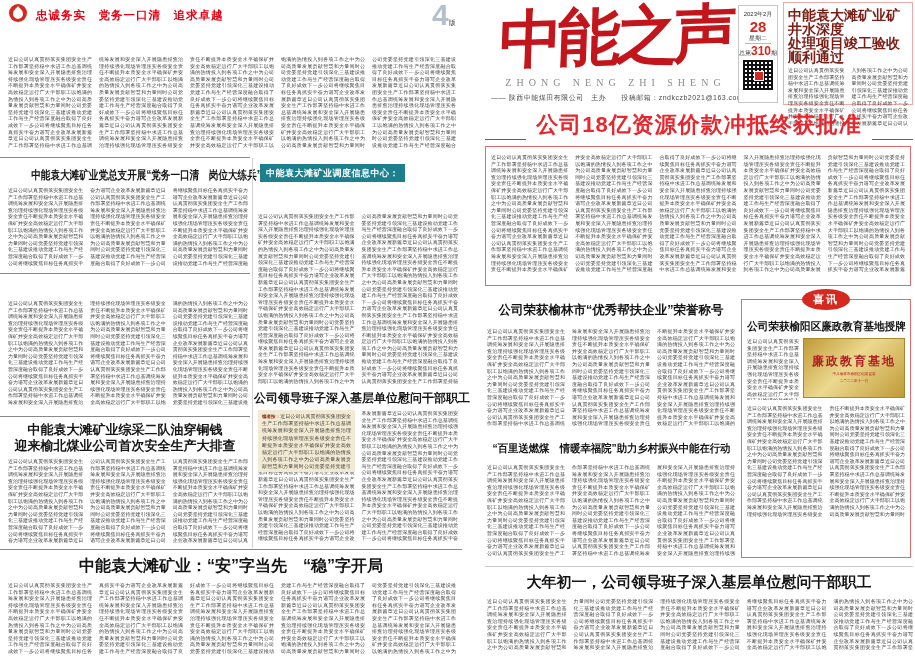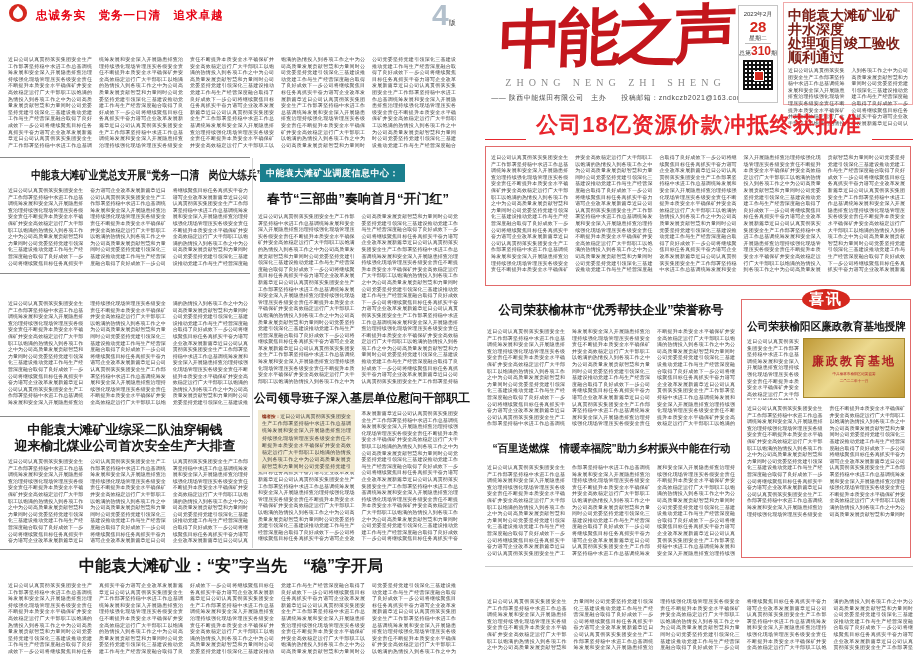--- a/index.html
+++ b/index.html
@@ -63,21 +63,21 @@
 
   .banner { display:flex; align-items:flex-end; }
   .banner .bline { flex:1; border-top:1.5px solid #e8262d; }
   .banner .btxt { font-size:22px; font-weight:900; color:#e8262d; padding:0 10px; letter-spacing:1px; white-space:nowrap; }
 
   .redbox { border:1px solid #e26a6a; padding:7px 5px; }
 
   .gnbox { border:1px solid #e26a6a; background:#fff; }
   .badge { position:absolute; left:50%; top:-11px; transform:translateX(-50%);
            width:48px; height:21px; border-radius:50%; background:#d5281e; color:#fff;
-           font-size:15px; font-weight:900; letter-spacing:2px;
+           font-size:11px; font-weight:900; letter-spacing:2px;
            display:flex; align-items:center; justify-content:center; }
   .plaque { background:linear-gradient(135deg,#c09a37,#ecd98f 45%,#c09a37);
             border:1px solid #a8882c; display:flex; flex-direction:column;
             align-items:center; justify-content:center; gap:2px; }
   .plaque .pt { font-size:12px; font-weight:900; color:#b01f24; letter-spacing:2px; }
   .plaque .ps { font-size:3.6px; color:#b01f24; line-height:4.6px; }
 </style>
 </head>
 <body>
 
@@ -113,21 +113,20 @@
       <div class="hd" style="font-size:13px;line-height:16px">迎来榆北煤业公司首次安全生产大排查</div>
     </div>
     <div class="abs greek cols3" style="left:8px;top:458px;width:240px;height:86px">近日公司认真贯彻落实集团安全生产工作部署坚持稳中求进工作总基调统筹发展和安全深入开展隐患排查治理持续强化现场管理压实各级安全责任不断提升本质安全水平确保矿井安全高效稳定运行广大干部职工以饱满的热情投入到各项工作之中为公司高质量发展贡献智慧和力量同时公司党委坚持党建引领深化三基建设推动党建工作与生产经营深度融合取得了良好成效下一步公司将继续聚焦目标任务真抓实干奋力谱写企业改革发展新篇章近日公司认真贯彻落实集团安全生产工作部署坚持稳中求进工作总基调统筹发展和安全深入开展隐患排查治理持续强化现场管理压实各级安全责任不断提升本质安全水平确保矿井安全高效稳定运行广大干部职工以饱满的热情投入到各项工作之中为公司高质量发展贡献智慧和力量同时公司党委坚持党建引领深化三基建设推动党建工作与生产经营深度融合取得了良好成效下一步公司将继续聚焦目标任务真抓实干奋力谱写企业改革发展新篇章近日公司认真贯彻落实集团安全生产工作部署坚持稳中求进工作总基调统筹发展和安全深入开展隐患排查治理持续强化现场管理压实各级安全责任不断提升本质安全水平确保矿井安全高效稳定运行广大干部职工以饱满的热情投入到各项工作之中为公司高质量发展贡献智慧和力量同时公司党委坚持党建引领深化三基建设推动党建工作与生产经营深度融合取得了良好成效下一步公司将继续聚焦目标任务真抓实干奋力谱写企业改革发展新篇章近日公司认真贯彻落实集团安全生产工作部署坚持稳中求进工作总基调统筹发展和安全深入开展隐患排查治理持续强化现场管理压实各级安全责任不断提升本质安全水平确保矿井安全高效稳定运行广大干部职工以饱满的热情投入到各项工作之中为公司高质量发展贡献智慧和力量同时公司党委坚持党建引领深化三基建设推动党建工作与生产经营深度融合取得了良好成效下一步公司将继续聚焦目标任务真抓实干奋力谱写企业改革发展新篇章近日公司认真贯彻落实集团安全生产工作部署坚持稳中求进工作总基调统筹发展和安全深入开展隐患排查治理持续强化现场管理压实各级安全责任不断提升本质安全水平确保矿井安全高效稳定运行广大干部职工以饱满的热情投入到各项工作之中为公司高质量发展贡献智慧和力量同时公司党委坚持党建引领深化三基建设推动党建工作与生产经营深度融合取得了良好成效下一步公司将继续聚焦目标任务真抓实干奋力谱写企业改革发展新篇章近日公司认真贯彻落实集团安全生产工作部署坚持稳中求进工作总基调统筹发展和安全深入开展隐患排查治理持续强化现场管理压实各级安全责任不断提升本质安全水平确保矿井安全高效稳定运行广大干部职工以饱满的热情投入到各项工作之中为公司高质量发展贡献智慧和力量同时公司党委坚持党建引领深化三基建设推动党建工作与生产经营深度融合取得了良好成效下一步公司将继续聚焦目标任务真抓实干奋力谱写企业改革发展新篇章近日公司认真贯彻落实集团安全生产工作部署坚持稳中求进工作总基调统筹发展和安全深入开展隐患排查治理持续强化现场管理压实各级安全责任不断提升本质安全水平确保矿井安全高效稳定运行广大干部职工以饱满的热情投入到各项工作之中为公司高质量发展贡献智慧和力量同时公司党委坚持党建引领深化三基建设推动党建工作与生产经营深度融合取得了良好成效下一步公司将继续聚焦目标任务真抓实干奋力谱写企业改革发展新篇章近日公司认真贯彻落实集团安全生产工作部署坚持稳中求进工作总基调统筹发展和安全深入开展隐患排查治理持续强化现场管理压实各级安全责任不断提升本质安全水平确保矿井安全高效稳定运行广大干部职工以饱满的热情投入到各项工作之中为公司高质量发展贡献智慧和力量同时公司党委坚持党建引领深化三基建设推动党建工作与生产经营深度融合取得了良好成效下一步公司将继续聚焦目标任务真抓实干奋力谱写企业改革发展新篇章近日公司认真贯彻落实集团安全生产工作部署坚持稳中求进工作总基调统筹发展和安全深入开展隐患排查治理持续强化现场管理压实各级安全责任不断提升本质安全水平确保矿井安全高效稳定运行广大干部职工以饱满的热情投入到各项工作之中为公司高质量发展贡献智慧和力量同时公司党委坚持党建引领深化三基建设推动党建工作与生产经营深度融合取得了良好成效下一步公司将继续聚焦目标任务真抓实干奋力谱写企业改革发展新篇章近日公司认真贯彻落实集团安全生产工作部署坚持稳中求进工作总基调统筹发展和安全深入开展隐患排查治理持续强化现场管理压实各级安全责任不断提升本质安全水平确保矿井安全高效稳定运行广大干部职工以饱满的热情投入到各项工作之中为公司高质量发展贡献智慧和力量同时公司党委坚持党建引领深化三基建设推动党建工作与生产经营深度融合取得了良好成效下一步公司将继续聚焦目标任务真抓实干奋力谱写企业改革发展新篇章</div>
 
     <div class="abs rule-h" style="left:0;top:549px;width:462px"></div>
     <div class="abs hd center" style="left:0;top:556px;width:462px;font-size:16px">中能袁大滩矿业：“安”字当先　“稳”字开局</div>
     <div class="abs greek cols5" style="left:8px;top:582px;width:448px;height:75px">近日公司认真贯彻落实集团安全生产工作部署坚持稳中求进工作总基调统筹发展和安全深入开展隐患排查治理持续强化现场管理压实各级安全责任不断提升本质安全水平确保矿井安全高效稳定运行广大干部职工以饱满的热情投入到各项工作之中为公司高质量发展贡献智慧和力量同时公司党委坚持党建引领深化三基建设推动党建工作与生产经营深度融合取得了良好成效下一步公司将继续聚焦目标任务真抓实干奋力谱写企业改革发展新篇章近日公司认真贯彻落实集团安全生产工作部署坚持稳中求进工作总基调统筹发展和安全深入开展隐患排查治理持续强化现场管理压实各级安全责任不断提升本质安全水平确保矿井安全高效稳定运行广大干部职工以饱满的热情投入到各项工作之中为公司高质量发展贡献智慧和力量同时公司党委坚持党建引领深化三基建设推动党建工作与生产经营深度融合取得了良好成效下一步公司将继续聚焦目标任务真抓实干奋力谱写企业改革发展新篇章近日公司认真贯彻落实集团安全生产工作部署坚持稳中求进工作总基调统筹发展和安全深入开展隐患排查治理持续强化现场管理压实各级安全责任不断提升本质安全水平确保矿井安全高效稳定运行广大干部职工以饱满的热情投入到各项工作之中为公司高质量发展贡献智慧和力量同时公司党委坚持党建引领深化三基建设推动党建工作与生产经营深度融合取得了良好成效下一步公司将继续聚焦目标任务真抓实干奋力谱写企业改革发展新篇章近日公司认真贯彻落实集团安全生产工作部署坚持稳中求进工作总基调统筹发展和安全深入开展隐患排查治理持续强化现场管理压实各级安全责任不断提升本质安全水平确保矿井安全高效稳定运行广大干部职工以饱满的热情投入到各项工作之中为公司高质量发展贡献智慧和力量同时公司党委坚持党建引领深化三基建设推动党建工作与生产经营深度融合取得了良好成效下一步公司将继续聚焦目标任务真抓实干奋力谱写企业改革发展新篇章近日公司认真贯彻落实集团安全生产工作部署坚持稳中求进工作总基调统筹发展和安全深入开展隐患排查治理持续强化现场管理压实各级安全责任不断提升本质安全水平确保矿井安全高效稳定运行广大干部职工以饱满的热情投入到各项工作之中为公司高质量发展贡献智慧和力量同时公司党委坚持党建引领深化三基建设推动党建工作与生产经营深度融合取得了良好成效下一步公司将继续聚焦目标任务真抓实干奋力谱写企业改革发展新篇章近日公司认真贯彻落实集团安全生产工作部署坚持稳中求进工作总基调统筹发展和安全深入开展隐患排查治理持续强化现场管理压实各级安全责任不断提升本质安全水平确保矿井安全高效稳定运行广大干部职工以饱满的热情投入到各项工作之中为公司高质量发展贡献智慧和力量同时公司党委坚持党建引领深化三基建设推动党建工作与生产经营深度融合取得了良好成效下一步公司将继续聚焦目标任务真抓实干奋力谱写企业改革发展新篇章近日公司认真贯彻落实集团安全生产工作部署坚持稳中求进工作总基调统筹发展和安全深入开展隐患排查治理持续强化现场管理压实各级安全责任不断提升本质安全水平确保矿井安全高效稳定运行广大干部职工以饱满的热情投入到各项工作之中为公司高质量发展贡献智慧和力量同时公司党委坚持党建引领深化三基建设推动党建工作与生产经营深度融合取得了良好成效下一步公司将继续聚焦目标任务真抓实干奋力谱写企业改革发展新篇章近日公司认真贯彻落实集团安全生产工作部署坚持稳中求进工作总基调统筹发展和安全深入开展隐患排查治理持续强化现场管理压实各级安全责任不断提升本质安全水平确保矿井安全高效稳定运行广大干部职工以饱满的热情投入到各项工作之中为公司高质量发展贡献智慧和力量同时公司党委坚持党建引领深化三基建设推动党建工作与生产经营深度融合取得了良好成效下一步公司将继续聚焦目标任务真抓实干奋力谱写企业改革发展新篇章近日公司认真贯彻落实集团安全生产工作部署坚持稳中求进工作总基调统筹发展和安全深入开展隐患排查治理持续强化现场管理压实各级安全责任不断提升本质安全水平确保矿井安全高效稳定运行广大干部职工以饱满的热情投入到各项工作之中为公司高质量发展贡献智慧和力量同时公司党委坚持党建引领深化三基建设推动党建工作与生产经营深度融合取得了良好成效下一步公司将继续聚焦目标任务真抓实干奋力谱写企业改革发展新篇章近日公司认真贯彻落实集团安全生产工作部署坚持稳中求进工作总基调统筹发展和安全深入开展隐患排查治理持续强化现场管理压实各级安全责任不断提升本质安全水平确保矿井安全高效稳定运行广大干部职工以饱满的热情投入到各项工作之中为公司高质量发展贡献智慧和力量同时公司党委坚持党建引领深化三基建设推动党建工作与生产经营深度融合取得了良好成效下一步公司将继续聚焦目标任务真抓实干奋力谱写企业改革发展新篇章</div>
 
     <div class="abs rule-v" style="left:252px;top:158px;height:390px"></div>
     <div class="abs tag" style="left:260px;top:164px">中能袁大滩矿业调度信息中心：</div>
-    <div class="abs hd center nowrap" style="left:254px;top:190px;width:208px;font-size:13px">春节“三部曲”奏响首月“开门红”</div>
     <div class="abs greek cols2" style="left:258px;top:213px;width:200px;height:172px">近日公司认真贯彻落实集团安全生产工作部署坚持稳中求进工作总基调统筹发展和安全深入开展隐患排查治理持续强化现场管理压实各级安全责任不断提升本质安全水平确保矿井安全高效稳定运行广大干部职工以饱满的热情投入到各项工作之中为公司高质量发展贡献智慧和力量同时公司党委坚持党建引领深化三基建设推动党建工作与生产经营深度融合取得了良好成效下一步公司将继续聚焦目标任务真抓实干奋力谱写企业改革发展新篇章近日公司认真贯彻落实集团安全生产工作部署坚持稳中求进工作总基调统筹发展和安全深入开展隐患排查治理持续强化现场管理压实各级安全责任不断提升本质安全水平确保矿井安全高效稳定运行广大干部职工以饱满的热情投入到各项工作之中为公司高质量发展贡献智慧和力量同时公司党委坚持党建引领深化三基建设推动党建工作与生产经营深度融合取得了良好成效下一步公司将继续聚焦目标任务真抓实干奋力谱写企业改革发展新篇章近日公司认真贯彻落实集团安全生产工作部署坚持稳中求进工作总基调统筹发展和安全深入开展隐患排查治理持续强化现场管理压实各级安全责任不断提升本质安全水平确保矿井安全高效稳定运行广大干部职工以饱满的热情投入到各项工作之中为公司高质量发展贡献智慧和力量同时公司党委坚持党建引领深化三基建设推动党建工作与生产经营深度融合取得了良好成效下一步公司将继续聚焦目标任务真抓实干奋力谱写企业改革发展新篇章近日公司认真贯彻落实集团安全生产工作部署坚持稳中求进工作总基调统筹发展和安全深入开展隐患排查治理持续强化现场管理压实各级安全责任不断提升本质安全水平确保矿井安全高效稳定运行广大干部职工以饱满的热情投入到各项工作之中为公司高质量发展贡献智慧和力量同时公司党委坚持党建引领深化三基建设推动党建工作与生产经营深度融合取得了良好成效下一步公司将继续聚焦目标任务真抓实干奋力谱写企业改革发展新篇章近日公司认真贯彻落实集团安全生产工作部署坚持稳中求进工作总基调统筹发展和安全深入开展隐患排查治理持续强化现场管理压实各级安全责任不断提升本质安全水平确保矿井安全高效稳定运行广大干部职工以饱满的热情投入到各项工作之中为公司高质量发展贡献智慧和力量同时公司党委坚持党建引领深化三基建设推动党建工作与生产经营深度融合取得了良好成效下一步公司将继续聚焦目标任务真抓实干奋力谱写企业改革发展新篇章近日公司认真贯彻落实集团安全生产工作部署坚持稳中求进工作总基调统筹发展和安全深入开展隐患排查治理持续强化现场管理压实各级安全责任不断提升本质安全水平确保矿井安全高效稳定运行广大干部职工以饱满的热情投入到各项工作之中为公司高质量发展贡献智慧和力量同时公司党委坚持党建引领深化三基建设推动党建工作与生产经营深度融合取得了良好成效下一步公司将继续聚焦目标任务真抓实干奋力谱写企业改革发展新篇章近日公司认真贯彻落实集团安全生产工作部署坚持稳中求进工作总基调统筹发展和安全深入开展隐患排查治理持续强化现场管理压实各级安全责任不断提升本质安全水平确保矿井安全高效稳定运行广大干部职工以饱满的热情投入到各项工作之中为公司高质量发展贡献智慧和力量同时公司党委坚持党建引领深化三基建设推动党建工作与生产经营深度融合取得了良好成效下一步公司将继续聚焦目标任务真抓实干奋力谱写企业改革发展新篇章近日公司认真贯彻落实集团安全生产工作部署坚持稳中求进工作总基调统筹发展和安全深入开展隐患排查治理持续强化现场管理压实各级安全责任不断提升本质安全水平确保矿井安全高效稳定运行广大干部职工以饱满的热情投入到各项工作之中为公司高质量发展贡献智慧和力量同时公司党委坚持党建引领深化三基建设推动党建工作与生产经营深度融合取得了良好成效下一步公司将继续聚焦目标任务真抓实干奋力谱写企业改革发展新篇章近日公司认真贯彻落实集团安全生产工作部署坚持稳中求进工作总基调统筹发展和安全深入开展隐患排查治理持续强化现场管理压实各级安全责任不断提升本质安全水平确保矿井安全高效稳定运行广大干部职工以饱满的热情投入到各项工作之中为公司高质量发展贡献智慧和力量同时公司党委坚持党建引领深化三基建设推动党建工作与生产经营深度融合取得了良好成效下一步公司将继续聚焦目标任务真抓实干奋力谱写企业改革发展新篇章近日公司认真贯彻落实集团安全生产工作部署坚持稳中求进工作总基调统筹发展和安全深入开展隐患排查治理持续强化现场管理压实各级安全责任不断提升本质安全水平确保矿井安全高效稳定运行广大干部职工以饱满的热情投入到各项工作之中为公司高质量发展贡献智慧和力量同时公司党委坚持党建引领深化三基建设推动党建工作与生产经营深度融合取得了良好成效下一步公司将继续聚焦目标任务真抓实干奋力谱写企业改革发展新篇章</div>
 
     <div class="abs hd center nowrap" style="left:254px;top:390px;width:208px;font-size:12px">公司领导班子深入基层单位慰问干部职工</div>
     <div class="abs greek cols2" style="left:258px;top:410px;width:200px;height:136px">近日公司认真贯彻落实集团安全生产工作部署坚持稳中求进工作总基调统筹发展和安全深入开展隐患排查治理持续强化现场管理压实各级安全责任不断提升本质安全水平确保矿井安全高效稳定运行广大干部职工以饱满的热情投入到各项工作之中为公司高质量发展贡献智慧和力量同时公司党委坚持党建引领深化三基建设推动党建工作与生产经营深度融合取得了良好成效下一步公司将继续聚焦目标任务真抓实干奋力谱写企业改革发展新篇章近日公司认真贯彻落实集团安全生产工作部署坚持稳中求进工作总基调统筹发展和安全深入开展隐患排查治理持续强化现场管理压实各级安全责任不断提升本质安全水平确保矿井安全高效稳定运行广大干部职工以饱满的热情投入到各项工作之中为公司高质量发展贡献智慧和力量同时公司党委坚持党建引领深化三基建设推动党建工作与生产经营深度融合取得了良好成效下一步公司将继续聚焦目标任务真抓实干奋力谱写企业改革发展新篇章近日公司认真贯彻落实集团安全生产工作部署坚持稳中求进工作总基调统筹发展和安全深入开展隐患排查治理持续强化现场管理压实各级安全责任不断提升本质安全水平确保矿井安全高效稳定运行广大干部职工以饱满的热情投入到各项工作之中为公司高质量发展贡献智慧和力量同时公司党委坚持党建引领深化三基建设推动党建工作与生产经营深度融合取得了良好成效下一步公司将继续聚焦目标任务真抓实干奋力谱写企业改革发展新篇章近日公司认真贯彻落实集团安全生产工作部署坚持稳中求进工作总基调统筹发展和安全深入开展隐患排查治理持续强化现场管理压实各级安全责任不断提升本质安全水平确保矿井安全高效稳定运行广大干部职工以饱满的热情投入到各项工作之中为公司高质量发展贡献智慧和力量同时公司党委坚持党建引领深化三基建设推动党建工作与生产经营深度融合取得了良好成效下一步公司将继续聚焦目标任务真抓实干奋力谱写企业改革发展新篇章近日公司认真贯彻落实集团安全生产工作部署坚持稳中求进工作总基调统筹发展和安全深入开展隐患排查治理持续强化现场管理压实各级安全责任不断提升本质安全水平确保矿井安全高效稳定运行广大干部职工以饱满的热情投入到各项工作之中为公司高质量发展贡献智慧和力量同时公司党委坚持党建引领深化三基建设推动党建工作与生产经营深度融合取得了良好成效下一步公司将继续聚焦目标任务真抓实干奋力谱写企业改革发展新篇章近日公司认真贯彻落实集团安全生产工作部署坚持稳中求进工作总基调统筹发展和安全深入开展隐患排查治理持续强化现场管理压实各级安全责任不断提升本质安全水平确保矿井安全高效稳定运行广大干部职工以饱满的热情投入到各项工作之中为公司高质量发展贡献智慧和力量同时公司党委坚持党建引领深化三基建设推动党建工作与生产经营深度融合取得了良好成效下一步公司将继续聚焦目标任务真抓实干奋力谱写企业改革发展新篇章近日公司认真贯彻落实集团安全生产工作部署坚持稳中求进工作总基调统筹发展和安全深入开展隐患排查治理持续强化现场管理压实各级安全责任不断提升本质安全水平确保矿井安全高效稳定运行广大干部职工以饱满的热情投入到各项工作之中为公司高质量发展贡献智慧和力量同时公司党委坚持党建引领深化三基建设推动党建工作与生产经营深度融合取得了良好成效下一步公司将继续聚焦目标任务真抓实干奋力谱写企业改革发展新篇章近日公司认真贯彻落实集团安全生产工作部署坚持稳中求进工作总基调统筹发展和安全深入开展隐患排查治理持续强化现场管理压实各级安全责任不断提升本质安全水平确保矿井安全高效稳定运行广大干部职工以饱满的热情投入到各项工作之中为公司高质量发展贡献智慧和力量同时公司党委坚持党建引领深化三基建设推动党建工作与生产经营深度融合取得了良好成效下一步公司将继续聚焦目标任务真抓实干奋力谱写企业改革发展新篇章近日公司认真贯彻落实集团安全生产工作部署坚持稳中求进工作总基调统筹发展和安全深入开展隐患排查治理持续强化现场管理压实各级安全责任不断提升本质安全水平确保矿井安全高效稳定运行广大干部职工以饱满的热情投入到各项工作之中为公司高质量发展贡献智慧和力量同时公司党委坚持党建引领深化三基建设推动党建工作与生产经营深度融合取得了良好成效下一步公司将继续聚焦目标任务真抓实干奋力谱写企业改革发展新篇章近日公司认真贯彻落实集团安全生产工作部署坚持稳中求进工作总基调统筹发展和安全深入开展隐患排查治理持续强化现场管理压实各级安全责任不断提升本质安全水平确保矿井安全高效稳定运行广大干部职工以饱满的热情投入到各项工作之中为公司高质量发展贡献智慧和力量同时公司党委坚持党建引领深化三基建设推动党建工作与生产经营深度融合取得了良好成效下一步公司将继续聚焦目标任务真抓实干奋力谱写企业改革发展新篇章</div>
     <div class="abs editor-box" style="left:258px;top:410px;width:97px;height:62px">
       <span class="ed-label">编者按：</span><span class="greek" style="display:inline">近日公司认真贯彻落实集团安全生产工作部署坚持稳中求进工作总基调统筹发展和安全深入开展隐患排查治理持续强化现场管理压实各级安全责任不断提升本质安全水平确保矿井安全高效稳定运行广大干部职工以饱满的热情投入到各项工作之中为公司高质量发展贡献智慧和力量同时公司党委坚持党建引领深化三基建设推动党建工作与生产经营深度融合取得了良好成效下一步公司将继续聚焦目标任务真抓实干奋力谱写企业改革发展新篇章</span>
     </div>
   </div>
 
   <div class="abs" style="left:480px;top:0;width:435px;height:659px">
@@ -178,15 +177,16 @@
         <div class="plaque" style="flex:1;height:60px;margin-left:4px">
           <span class="pt">廉政教育基地</span>
           <span class="ps">中共榆林市榆阳区纪委监委</span>
           <span class="ps">二〇二二年十一月</span>
         </div>
       </div>
       <div class="greek cols2" style="margin:5px 5px 0 5px;height:118px">近日公司认真贯彻落实集团安全生产工作部署坚持稳中求进工作总基调统筹发展和安全深入开展隐患排查治理持续强化现场管理压实各级安全责任不断提升本质安全水平确保矿井安全高效稳定运行广大干部职工以饱满的热情投入到各项工作之中为公司高质量发展贡献智慧和力量同时公司党委坚持党建引领深化三基建设推动党建工作与生产经营深度融合取得了良好成效下一步公司将继续聚焦目标任务真抓实干奋力谱写企业改革发展新篇章近日公司认真贯彻落实集团安全生产工作部署坚持稳中求进工作总基调统筹发展和安全深入开展隐患排查治理持续强化现场管理压实各级安全责任不断提升本质安全水平确保矿井安全高效稳定运行广大干部职工以饱满的热情投入到各项工作之中为公司高质量发展贡献智慧和力量同时公司党委坚持党建引领深化三基建设推动党建工作与生产经营深度融合取得了良好成效下一步公司将继续聚焦目标任务真抓实干奋力谱写企业改革发展新篇章近日公司认真贯彻落实集团安全生产工作部署坚持稳中求进工作总基调统筹发展和安全深入开展隐患排查治理持续强化现场管理压实各级安全责任不断提升本质安全水平确保矿井安全高效稳定运行广大干部职工以饱满的热情投入到各项工作之中为公司高质量发展贡献智慧和力量同时公司党委坚持党建引领深化三基建设推动党建工作与生产经营深度融合取得了良好成效下一步公司将继续聚焦目标任务真抓实干奋力谱写企业改革发展新篇章近日公司认真贯彻落实集团安全生产工作部署坚持稳中求进工作总基调统筹发展和安全深入开展隐患排查治理持续强化现场管理压实各级安全责任不断提升本质安全水平确保矿井安全高效稳定运行广大干部职工以饱满的热情投入到各项工作之中为公司高质量发展贡献智慧和力量同时公司党委坚持党建引领深化三基建设推动党建工作与生产经营深度融合取得了良好成效下一步公司将继续聚焦目标任务真抓实干奋力谱写企业改革发展新篇章近日公司认真贯彻落实集团安全生产工作部署坚持稳中求进工作总基调统筹发展和安全深入开展隐患排查治理持续强化现场管理压实各级安全责任不断提升本质安全水平确保矿井安全高效稳定运行广大干部职工以饱满的热情投入到各项工作之中为公司高质量发展贡献智慧和力量同时公司党委坚持党建引领深化三基建设推动党建工作与生产经营深度融合取得了良好成效下一步公司将继续聚焦目标任务真抓实干奋力谱写企业改革发展新篇章近日公司认真贯彻落实集团安全生产工作部署坚持稳中求进工作总基调统筹发展和安全深入开展隐患排查治理持续强化现场管理压实各级安全责任不断提升本质安全水平确保矿井安全高效稳定运行广大干部职工以饱满的热情投入到各项工作之中为公司高质量发展贡献智慧和力量同时公司党委坚持党建引领深化三基建设推动党建工作与生产经营深度融合取得了良好成效下一步公司将继续聚焦目标任务真抓实干奋力谱写企业改革发展新篇章近日公司认真贯彻落实集团安全生产工作部署坚持稳中求进工作总基调统筹发展和安全深入开展隐患排查治理持续强化现场管理压实各级安全责任不断提升本质安全水平确保矿井安全高效稳定运行广大干部职工以饱满的热情投入到各项工作之中为公司高质量发展贡献智慧和力量同时公司党委坚持党建引领深化三基建设推动党建工作与生产经营深度融合取得了良好成效下一步公司将继续聚焦目标任务真抓实干奋力谱写企业改革发展新篇章近日公司认真贯彻落实集团安全生产工作部署坚持稳中求进工作总基调统筹发展和安全深入开展隐患排查治理持续强化现场管理压实各级安全责任不断提升本质安全水平确保矿井安全高效稳定运行广大干部职工以饱满的热情投入到各项工作之中为公司高质量发展贡献智慧和力量同时公司党委坚持党建引领深化三基建设推动党建工作与生产经营深度融合取得了良好成效下一步公司将继续聚焦目标任务真抓实干奋力谱写企业改革发展新篇章近日公司认真贯彻落实集团安全生产工作部署坚持稳中求进工作总基调统筹发展和安全深入开展隐患排查治理持续强化现场管理压实各级安全责任不断提升本质安全水平确保矿井安全高效稳定运行广大干部职工以饱满的热情投入到各项工作之中为公司高质量发展贡献智慧和力量同时公司党委坚持党建引领深化三基建设推动党建工作与生产经营深度融合取得了良好成效下一步公司将继续聚焦目标任务真抓实干奋力谱写企业改革发展新篇章近日公司认真贯彻落实集团安全生产工作部署坚持稳中求进工作总基调统筹发展和安全深入开展隐患排查治理持续强化现场管理压实各级安全责任不断提升本质安全水平确保矿井安全高效稳定运行广大干部职工以饱满的热情投入到各项工作之中为公司高质量发展贡献智慧和力量同时公司党委坚持党建引领深化三基建设推动党建工作与生产经营深度融合取得了良好成效下一步公司将继续聚焦目标任务真抓实干奋力谱写企业改革发展新篇章</div>
     </div>
 
     <div class="abs rule-h-light" style="left:5px;top:566px;width:428px"></div>
+    <div class="abs hd center nowrap" style="left:5px;top:573px;width:428px;font-size:15px">大年初一，公司领导班子深入基层单位慰问干部职工</div>
     <div class="abs greek cols5" style="left:7px;top:598px;width:426px;height:59px">近日公司认真贯彻落实集团安全生产工作部署坚持稳中求进工作总基调统筹发展和安全深入开展隐患排查治理持续强化现场管理压实各级安全责任不断提升本质安全水平确保矿井安全高效稳定运行广大干部职工以饱满的热情投入到各项工作之中为公司高质量发展贡献智慧和力量同时公司党委坚持党建引领深化三基建设推动党建工作与生产经营深度融合取得了良好成效下一步公司将继续聚焦目标任务真抓实干奋力谱写企业改革发展新篇章近日公司认真贯彻落实集团安全生产工作部署坚持稳中求进工作总基调统筹发展和安全深入开展隐患排查治理持续强化现场管理压实各级安全责任不断提升本质安全水平确保矿井安全高效稳定运行广大干部职工以饱满的热情投入到各项工作之中为公司高质量发展贡献智慧和力量同时公司党委坚持党建引领深化三基建设推动党建工作与生产经营深度融合取得了良好成效下一步公司将继续聚焦目标任务真抓实干奋力谱写企业改革发展新篇章近日公司认真贯彻落实集团安全生产工作部署坚持稳中求进工作总基调统筹发展和安全深入开展隐患排查治理持续强化现场管理压实各级安全责任不断提升本质安全水平确保矿井安全高效稳定运行广大干部职工以饱满的热情投入到各项工作之中为公司高质量发展贡献智慧和力量同时公司党委坚持党建引领深化三基建设推动党建工作与生产经营深度融合取得了良好成效下一步公司将继续聚焦目标任务真抓实干奋力谱写企业改革发展新篇章近日公司认真贯彻落实集团安全生产工作部署坚持稳中求进工作总基调统筹发展和安全深入开展隐患排查治理持续强化现场管理压实各级安全责任不断提升本质安全水平确保矿井安全高效稳定运行广大干部职工以饱满的热情投入到各项工作之中为公司高质量发展贡献智慧和力量同时公司党委坚持党建引领深化三基建设推动党建工作与生产经营深度融合取得了良好成效下一步公司将继续聚焦目标任务真抓实干奋力谱写企业改革发展新篇章近日公司认真贯彻落实集团安全生产工作部署坚持稳中求进工作总基调统筹发展和安全深入开展隐患排查治理持续强化现场管理压实各级安全责任不断提升本质安全水平确保矿井安全高效稳定运行广大干部职工以饱满的热情投入到各项工作之中为公司高质量发展贡献智慧和力量同时公司党委坚持党建引领深化三基建设推动党建工作与生产经营深度融合取得了良好成效下一步公司将继续聚焦目标任务真抓实干奋力谱写企业改革发展新篇章近日公司认真贯彻落实集团安全生产工作部署坚持稳中求进工作总基调统筹发展和安全深入开展隐患排查治理持续强化现场管理压实各级安全责任不断提升本质安全水平确保矿井安全高效稳定运行广大干部职工以饱满的热情投入到各项工作之中为公司高质量发展贡献智慧和力量同时公司党委坚持党建引领深化三基建设推动党建工作与生产经营深度融合取得了良好成效下一步公司将继续聚焦目标任务真抓实干奋力谱写企业改革发展新篇章近日公司认真贯彻落实集团安全生产工作部署坚持稳中求进工作总基调统筹发展和安全深入开展隐患排查治理持续强化现场管理压实各级安全责任不断提升本质安全水平确保矿井安全高效稳定运行广大干部职工以饱满的热情投入到各项工作之中为公司高质量发展贡献智慧和力量同时公司党委坚持党建引领深化三基建设推动党建工作与生产经营深度融合取得了良好成效下一步公司将继续聚焦目标任务真抓实干奋力谱写企业改革发展新篇章近日公司认真贯彻落实集团安全生产工作部署坚持稳中求进工作总基调统筹发展和安全深入开展隐患排查治理持续强化现场管理压实各级安全责任不断提升本质安全水平确保矿井安全高效稳定运行广大干部职工以饱满的热情投入到各项工作之中为公司高质量发展贡献智慧和力量同时公司党委坚持党建引领深化三基建设推动党建工作与生产经营深度融合取得了良好成效下一步公司将继续聚焦目标任务真抓实干奋力谱写企业改革发展新篇章近日公司认真贯彻落实集团安全生产工作部署坚持稳中求进工作总基调统筹发展和安全深入开展隐患排查治理持续强化现场管理压实各级安全责任不断提升本质安全水平确保矿井安全高效稳定运行广大干部职工以饱满的热情投入到各项工作之中为公司高质量发展贡献智慧和力量同时公司党委坚持党建引领深化三基建设推动党建工作与生产经营深度融合取得了良好成效下一步公司将继续聚焦目标任务真抓实干奋力谱写企业改革发展新篇章近日公司认真贯彻落实集团安全生产工作部署坚持稳中求进工作总基调统筹发展和安全深入开展隐患排查治理持续强化现场管理压实各级安全责任不断提升本质安全水平确保矿井安全高效稳定运行广大干部职工以饱满的热情投入到各项工作之中为公司高质量发展贡献智慧和力量同时公司党委坚持党建引领深化三基建设推动党建工作与生产经营深度融合取得了良好成效下一步公司将继续聚焦目标任务真抓实干奋力谱写企业改革发展新篇章</div>
   </div>
 </div>
 
 </body></html>

